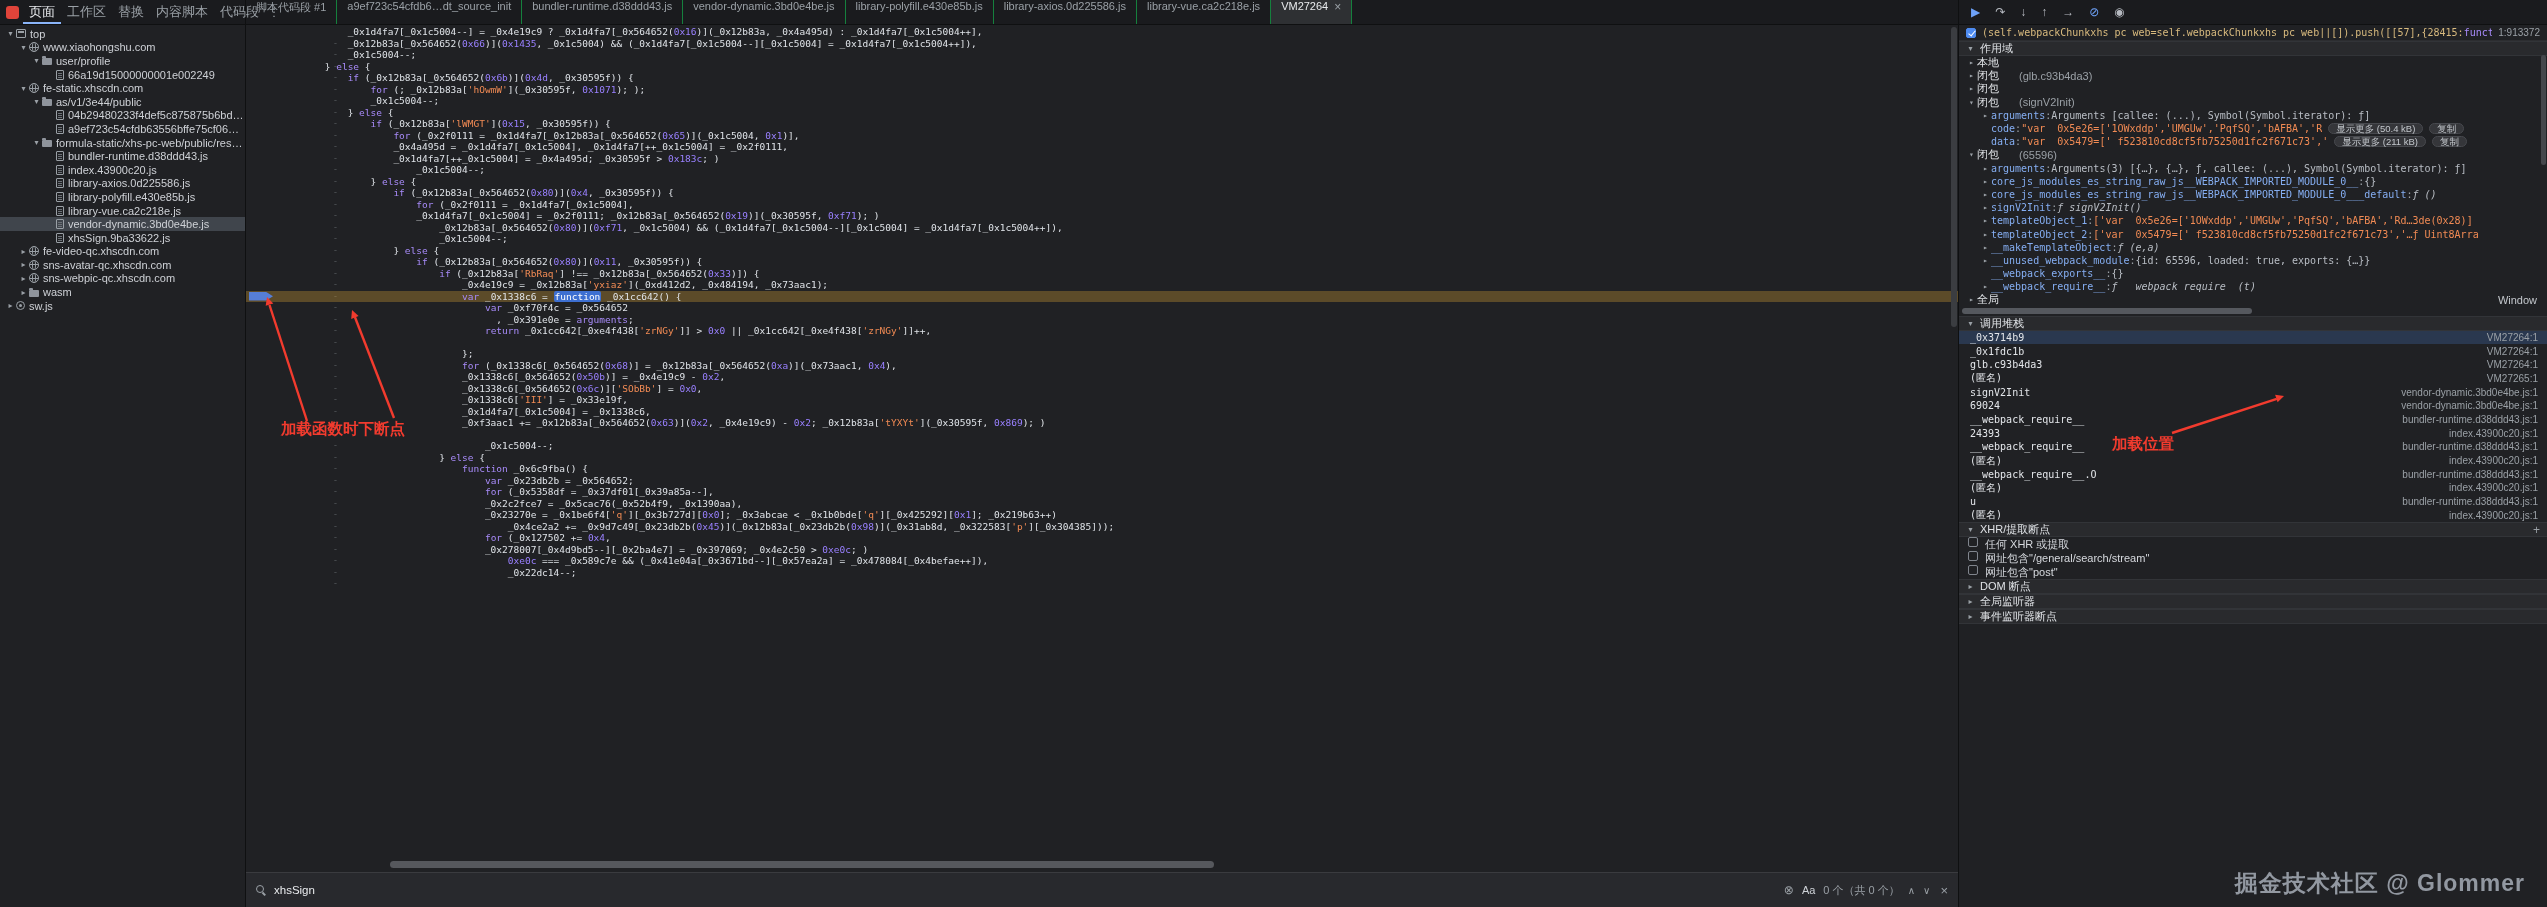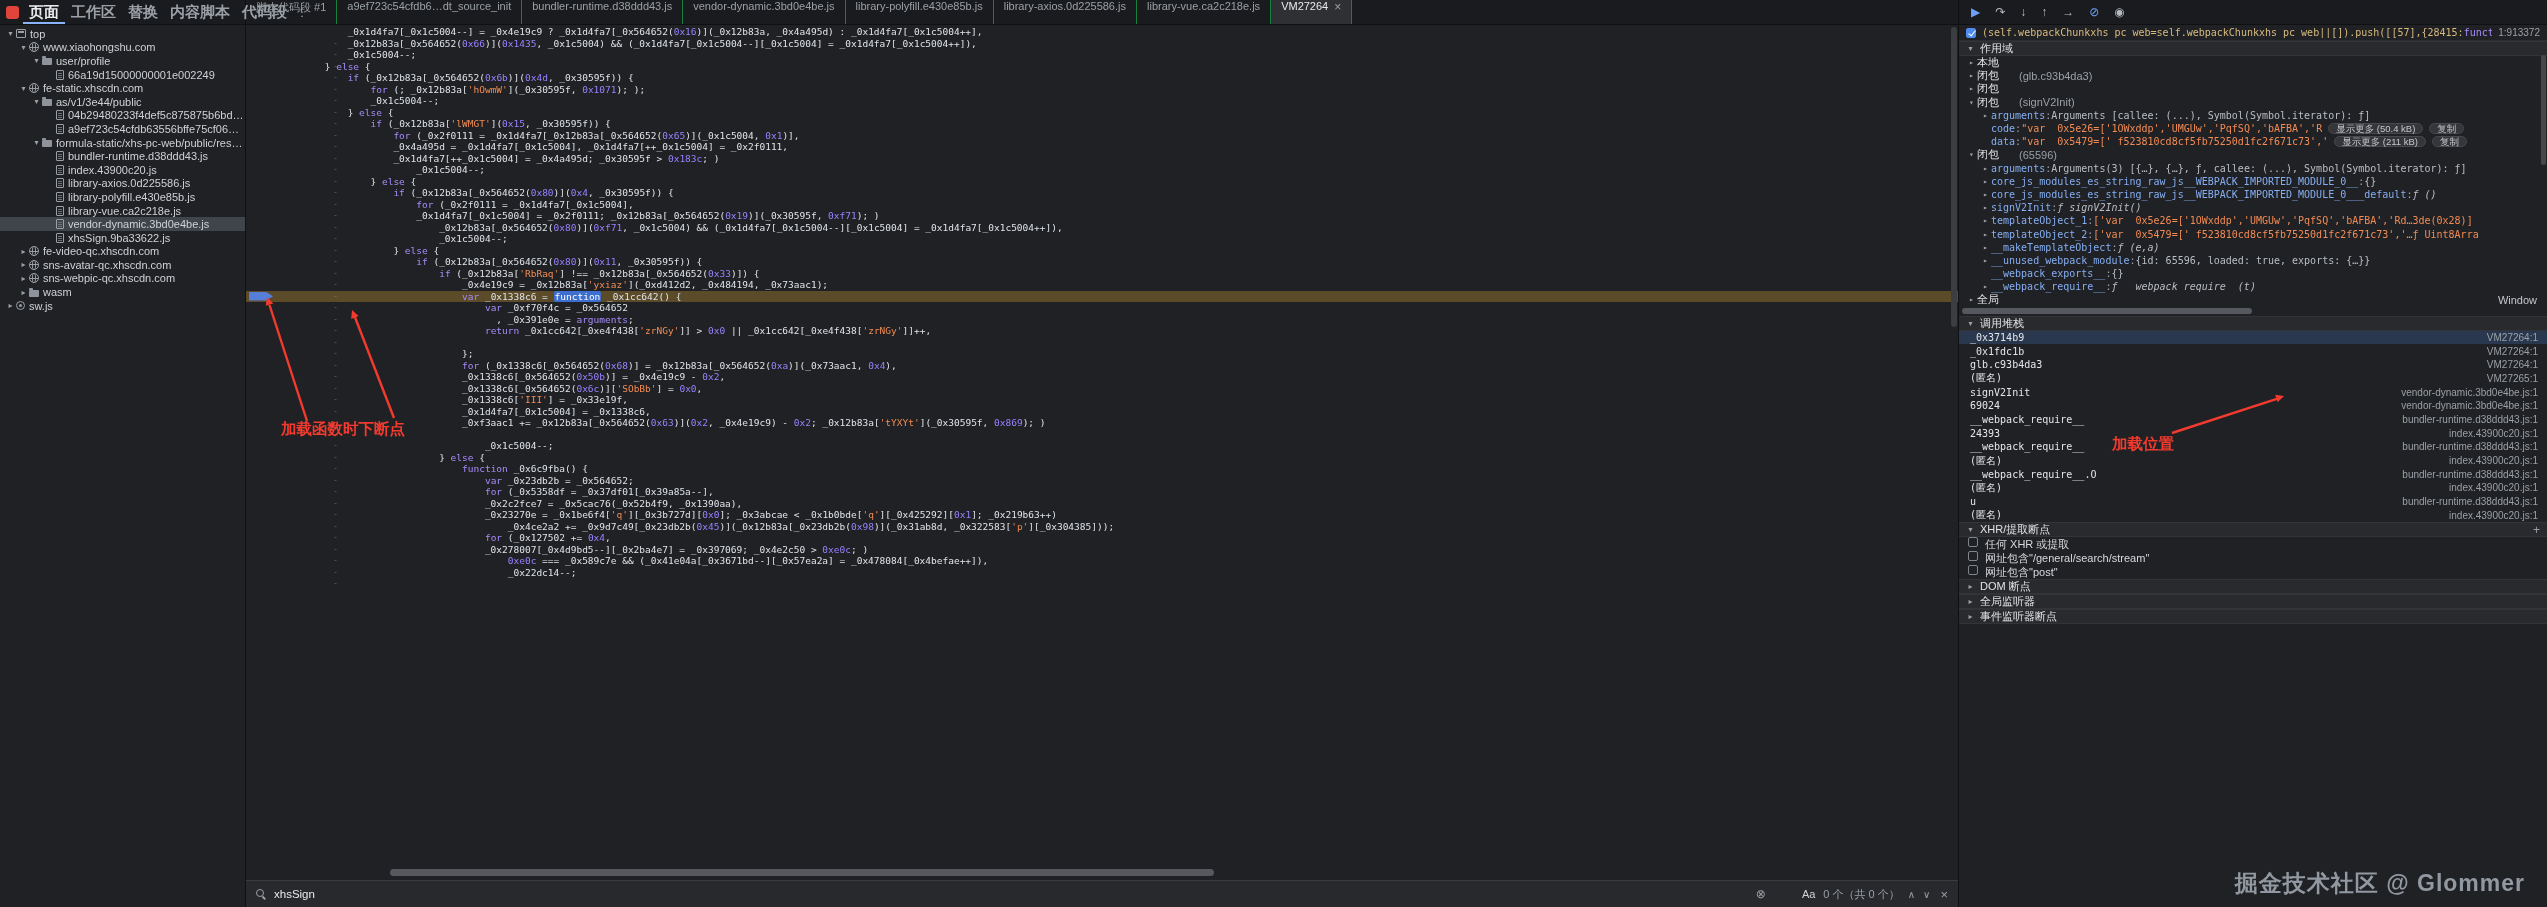--- a/index.html
+++ b/index.html
@@ -4,21 +4,21 @@
 <style>
   * { box-sizing: border-box; margin: 0; padding: 0; }
   html,body { width:2547px; height:907px; overflow:hidden; background:#202124;
     font-family:"Liberation Sans", sans-serif; }
   .app { position:relative; width:2547px; height:907px; display:flex; flex-direction:column; }
 
   
   .topbar { height:25px; flex:0 0 auto; display:flex; background:#1a1b1e; border-bottom:1px solid #0f1011; }
   .nav-area { width:246px; flex:0 0 auto; display:flex; align-items:center; padding:0 3px; border-right:1px solid #0f1011; }
   .app-logo { width:13px; height:13px; border-radius:3px; background:#e0443a; margin:0 4px 0 3px; flex:0 0 auto; }
-  .nav-tab { color:#9aa0a6; font-size:15px; padding:0 6px; height:100%; display:flex; align-items:center; white-space:nowrap;font-weight:bold; }
+  .nav-tab { color:#9aa0a6; font-size:13px; padding:0 6px; height:100%; display:flex; align-items:center; white-space:nowrap; }
   .nav-tab.active { color:#e8eaed; box-shadow: inset 0 -2px 0 #8ab4f8; }
   .more-glyph { color:#9aa0a6; font-size:12px; margin-left:auto; padding:0 3px; }
   .file-tabs { flex:1; display:flex; overflow:hidden; }
   .ftab { display:flex; gap:6px; padding:0 10px; font-size:11px; color:#9aa0a6; border-right:1px solid #15803d; white-space:nowrap; }
   .ftab.active { background:#2e3033; color:#e8eaed; }
   .tab-close { display:none; color:#9aa0a6; font-size:12px; }
   .ftab.active .tab-close { display:inline; }
   .debug-controls { width:589px; flex:0 0 auto; display:flex; align-items:center; gap:15px; padding:0 12px; border-left:1px solid #0f1011; }
   .dbg-icon { font-size:12px; color:#b6bac1; line-height:1; }
   .dbg-icon.accent { color:#6ea2f8; }
@@ -57,27 +57,27 @@
   .tk-k { color:#a88bfa; }
   .tk-n { color:#9980ff; }
   .tk-s { color:#f28b54; }
   .tk-x { background:#3d6fd1; color:#fff; border-radius:2px; padding:0 1px; }
 
   .h-scrollbar { position:absolute; left:0; right:0; bottom:3px; height:8px; }
   .h-scrollbar .thumb { position:absolute; left:144px; top:0; width:824px; height:7px; background:#56585d; border-radius:4px; }
   .v-scrollbar { position:absolute; top:2px; right:1px; width:7px; height:400px; }
   .v-scrollbar .thumb { position:absolute; top:0; right:0; width:6px; height:300px; background:#3b3d41; border-radius:3px; }
 
-  .findbar { height:27px; flex:0 0 auto; display:flex; align-items:center; gap:8px; background:#28292d; border-top:1px solid #3a3b3f; padding:0 10px; }
+  .findbar { height:35px; flex:0 0 auto; display:flex; align-items:center; gap:8px; background:#28292d; border-top:1px solid #3a3b3f; padding:0 10px; }
   .glass { width:10px; height:10px; position:relative; flex:0 0 auto; }
   .glass::before { content:""; position:absolute; width:6px; height:6px; border:1.5px solid #9aa0a6; border-radius:50%; left:0; top:0; }
   .glass::after { content:""; position:absolute; width:4px; height:1.5px; background:#9aa0a6; transform:rotate(45deg); left:6px; top:7.5px; }
   .find-input { flex:1; background:transparent; border:none; outline:none; color:#e8eaed; font-size:11.5px; font-family:"Liberation Sans", sans-serif; }
   .find-aux { color:#9aa0a6; font-size:12px; }
-  .find-case { color:#cfd3d8; font-size:11px;margin-left:28px; }
+  .find-case { color:#cfd3d8; font-size:11px; }
   .find-count { color:#9aa0a6; font-size:11px; }
   .find-nav { color:#9aa0a6; font-size:10px; }
   .find-close { color:#9aa0a6; font-size:13px; margin-left:2px; }
 
   
   .rightpanel { width:589px; flex:0 0 auto; background:#202124; border-left:1px solid #0f1011; position:relative; overflow:hidden; font-size:11px; }
   .bp-entry { height:16px; display:flex; align-items:center; gap:6px; padding:0 7px; border-bottom:1px solid #2c2d30; }
   .cbx { width:10px; height:10px; border:1.5px solid #80858d; border-radius:2px; flex:0 0 auto; position:relative; }
   .cbx.checked { background:#4e8bf0; border-color:#4e8bf0; }
   .cbx.checked::after { content:""; position:absolute; left:2.5px; top:0.5px; width:3px; height:6px; border:solid #fff; border-width:0 1.5px 1.5px 0; transform:rotate(40deg); }

